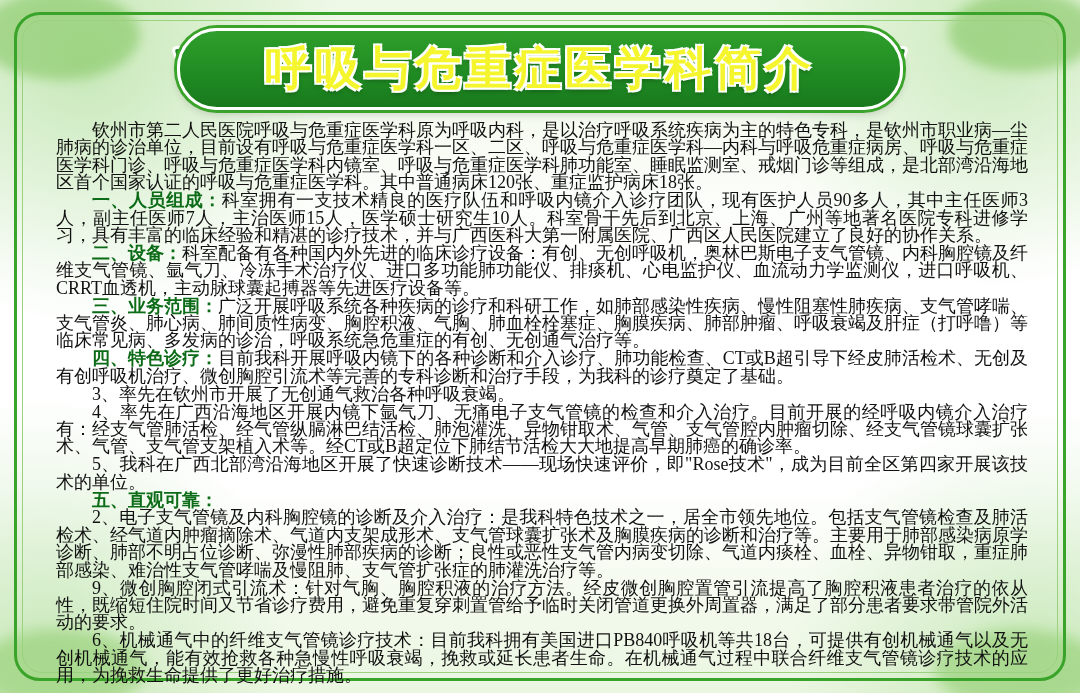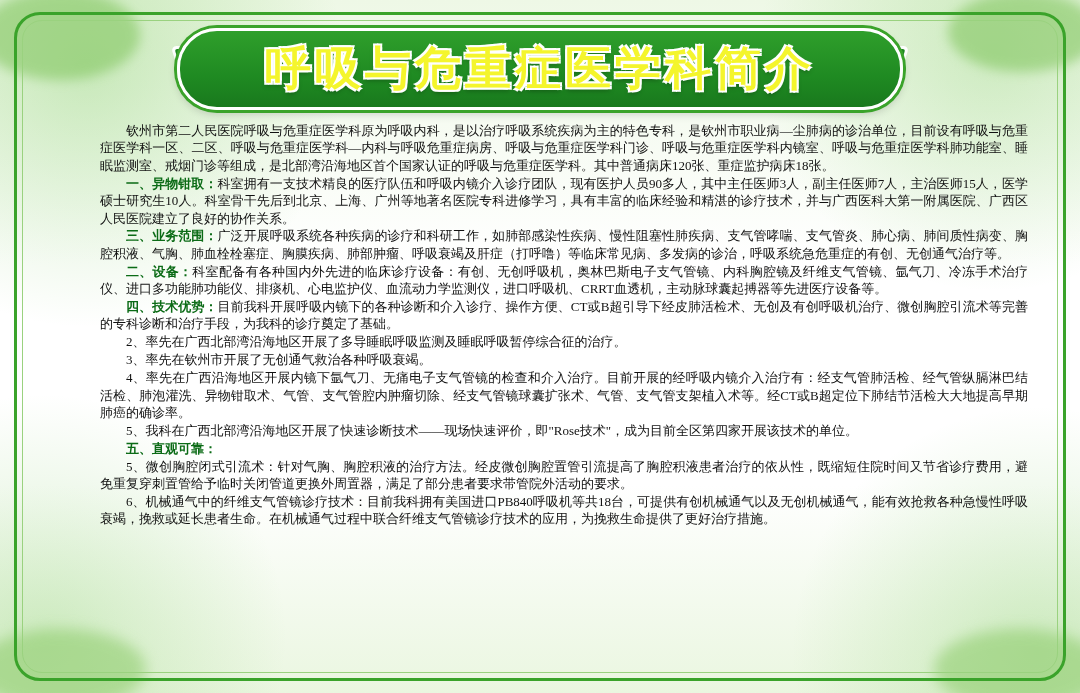--- a/index.html
+++ b/index.html
@@ -105,24 +105,23 @@
 
   
   .content {
     position: absolute;
     left: 56px;
     right: 52px;
     top: 122px;
     bottom: 26px;
     font-family: "Liberation Serif", serif;
     color: #111111;
-    font-size: 13px;
+    font-size: 18px;
     line-height: 17.4px;
     text-align: justify;
-    margin-left: 44px;
   }
   .para {
     margin: 0 0 0.5px 0;
     text-indent: 2em;
   }
   .lead {
     color: #0b6b16;
     font-weight: bold;
   }
 </style>
@@ -142,33 +141,33 @@
   <div class="banner-tip left"></div>
   <div class="banner-tip right"></div>
 
   <div class="title-banner">
     <div class="title-text">呼吸与危重症医学科简介</div>
   </div>
 
   <div class="content">
     <p class="para"><span>钦州市第二人民医院呼吸与危重症医学科原为呼吸内科，是以治疗呼吸系统疾病为主的特色专科，是钦州市职业病—尘肺病的诊治单位，目前设有呼吸与危重症医学科一区、二区、呼吸与危重症医学科—内科与呼吸危重症病房、呼吸与危重症医学科门诊、呼吸与危重症医学科内镜室、呼吸与危重症医学科肺功能室、睡眠监测室、戒烟门诊等组成，是北部湾沿海地区首个国家认证的呼吸与危重症医学科。其中普通病床120张、重症监护病床18张。</span></p>
 
-    <p class="para"><span class="lead">一、异物钳取：</span><span>科室拥有一支技术精良的医疗队伍和呼吸内镜介入诊疗团队，现有医护人员90多人，其中主任医师3人，副主任医师7人，主治医师15人，医学硕士研究生10人。科室骨干先后到北京、上海、广州等地著名医院专科进修学习，具有丰富的临床经验和精湛的诊疗技术，并与广西医科大第一附属医院、广西区人民医院建立了良好的协作关系。</span></p>
+    <p class="para"><span class="lead">一、人员组成：</span><span>科室拥有一支技术精良的医疗队伍和呼吸内镜介入诊疗团队，现有医护人员90多人，其中主任医师3人，副主任医师7人，主治医师15人，医学硕士研究生10人。科室骨干先后到北京、上海、广州等地著名医院专科进修学习，具有丰富的临床经验和精湛的诊疗技术，并与广西医科大第一附属医院、广西区人民医院建立了良好的协作关系。</span></p>
+
+    <p class="para"><span class="lead">二、设备：</span><span>科室配备有各种国内外先进的临床诊疗设备：有创、无创呼吸机，奥林巴斯电子支气管镜、内科胸腔镜及纤维支气管镜、氩气刀、冷冻手术治疗仪、进口多功能肺功能仪、排痰机、心电监护仪、血流动力学监测仪，进口呼吸机、CRRT血透机，主动脉球囊起搏器等先进医疗设备等。</span></p>
 
     <p class="para"><span class="lead">三、业务范围：</span><span>广泛开展呼吸系统各种疾病的诊疗和科研工作，如肺部感染性疾病、慢性阻塞性肺疾病、支气管哮喘、支气管炎、肺心病、肺间质性病变、胸腔积液、气胸、肺血栓栓塞症、胸膜疾病、肺部肿瘤、呼吸衰竭及肝症（打呼噜）等临床常见病、多发病的诊治，呼吸系统急危重症的有创、无创通气治疗等。</span></p>
 
-    <p class="para"><span class="lead">二、设备：</span><span>科室配备有各种国内外先进的临床诊疗设备：有创、无创呼吸机，奥林巴斯电子支气管镜、内科胸腔镜及纤维支气管镜、氩气刀、冷冻手术治疗仪、进口多功能肺功能仪、排痰机、心电监护仪、血流动力学监测仪，进口呼吸机、CRRT血透机，主动脉球囊起搏器等先进医疗设备等。</span></p>
+    <p class="para"><span class="lead">四、特色诊疗：</span><span>目前我科开展呼吸内镜下的各种诊断和介入诊疗、肺功能检查、CT或B超引导下经皮肺活检术、无创及有创呼吸机治疗、微创胸腔引流术等完善的专科诊断和治疗手段，为我科的诊疗奠定了基础。</span></p>
 
-    <p class="para"><span class="lead">四、技术优势：</span><span>目前我科开展呼吸内镜下的各种诊断和介入诊疗、操作方便、CT或B超引导下经皮肺活检术、无创及有创呼吸机治疗、微创胸腔引流术等完善的专科诊断和治疗手段，为我科的诊疗奠定了基础。</span></p>
-
-    <p class="para"><span>2、率先在广西北部湾沿海地区开展了多导睡眠呼吸监测及睡眠呼吸暂停综合征的治疗。</span></p>
     <p class="para"><span>3、率先在钦州市开展了无创通气救治各种呼吸衰竭。</span></p>
     <p class="para"><span>4、率先在广西沿海地区开展内镜下氩气刀、无痛电子支气管镜的检查和介入治疗。目前开展的经呼吸内镜介入治疗有：经支气管肺活检、经气管纵膈淋巴结活检、肺泡灌洗、异物钳取术、气管、支气管腔内肿瘤切除、经支气管镜球囊扩张术、气管、支气管支架植入术等。经CT或B超定位下肺结节活检大大地提高早期肺癌的确诊率。</span></p>
     <p class="para"><span>5、我科在广西北部湾沿海地区开展了快速诊断技术——现场快速评价，即"Rose技术"，成为目前全区第四家开展该技术的单位。</span></p>
 
     <p class="para"><span class="lead">五、直观可靠：</span><span></span></p>
 
-    <p class="para"><span>5、微创胸腔闭式引流术：针对气胸、胸腔积液的治疗方法。经皮微创胸腔置管引流提高了胸腔积液患者治疗的依从性，既缩短住院时间又节省诊疗费用，避免重复穿刺置管给予临时关闭管道更换外周置器，满足了部分患者要求带管院外活动的要求。</span></p>
+    <p class="para"><span>2、电子支气管镜及内科胸腔镜的诊断及介入治疗：是我科特色技术之一，居全市领先地位。包括支气管镜检查及肺活检术、经气道内肿瘤摘除术、气道内支架成形术、支气管球囊扩张术及胸膜疾病的诊断和治疗等。主要用于肺部感染病原学诊断、肺部不明占位诊断、弥漫性肺部疾病的诊断；良性或恶性支气管内病变切除、气道内痰栓、血栓、异物钳取，重症肺部感染、难治性支气管哮喘及慢阻肺、支气管扩张症的肺灌洗治疗等。</span></p>
+    <p class="para"><span>9、微创胸腔闭式引流术：针对气胸、胸腔积液的治疗方法。经皮微创胸腔置管引流提高了胸腔积液患者治疗的依从性，既缩短住院时间又节省诊疗费用，避免重复穿刺置管给予临时关闭管道更换外周置器，满足了部分患者要求带管院外活动的要求。</span></p>
     <p class="para"><span>6、机械通气中的纤维支气管镜诊疗技术：目前我科拥有美国进口PB840呼吸机等共18台，可提供有创机械通气以及无创机械通气，能有效抢救各种急慢性呼吸衰竭，挽救或延长患者生命。在机械通气过程中联合纤维支气管镜诊疗技术的应用，为挽救生命提供了更好治疗措施。</span></p>
 
   </div>
 
 </div>
 
 </body></html>

